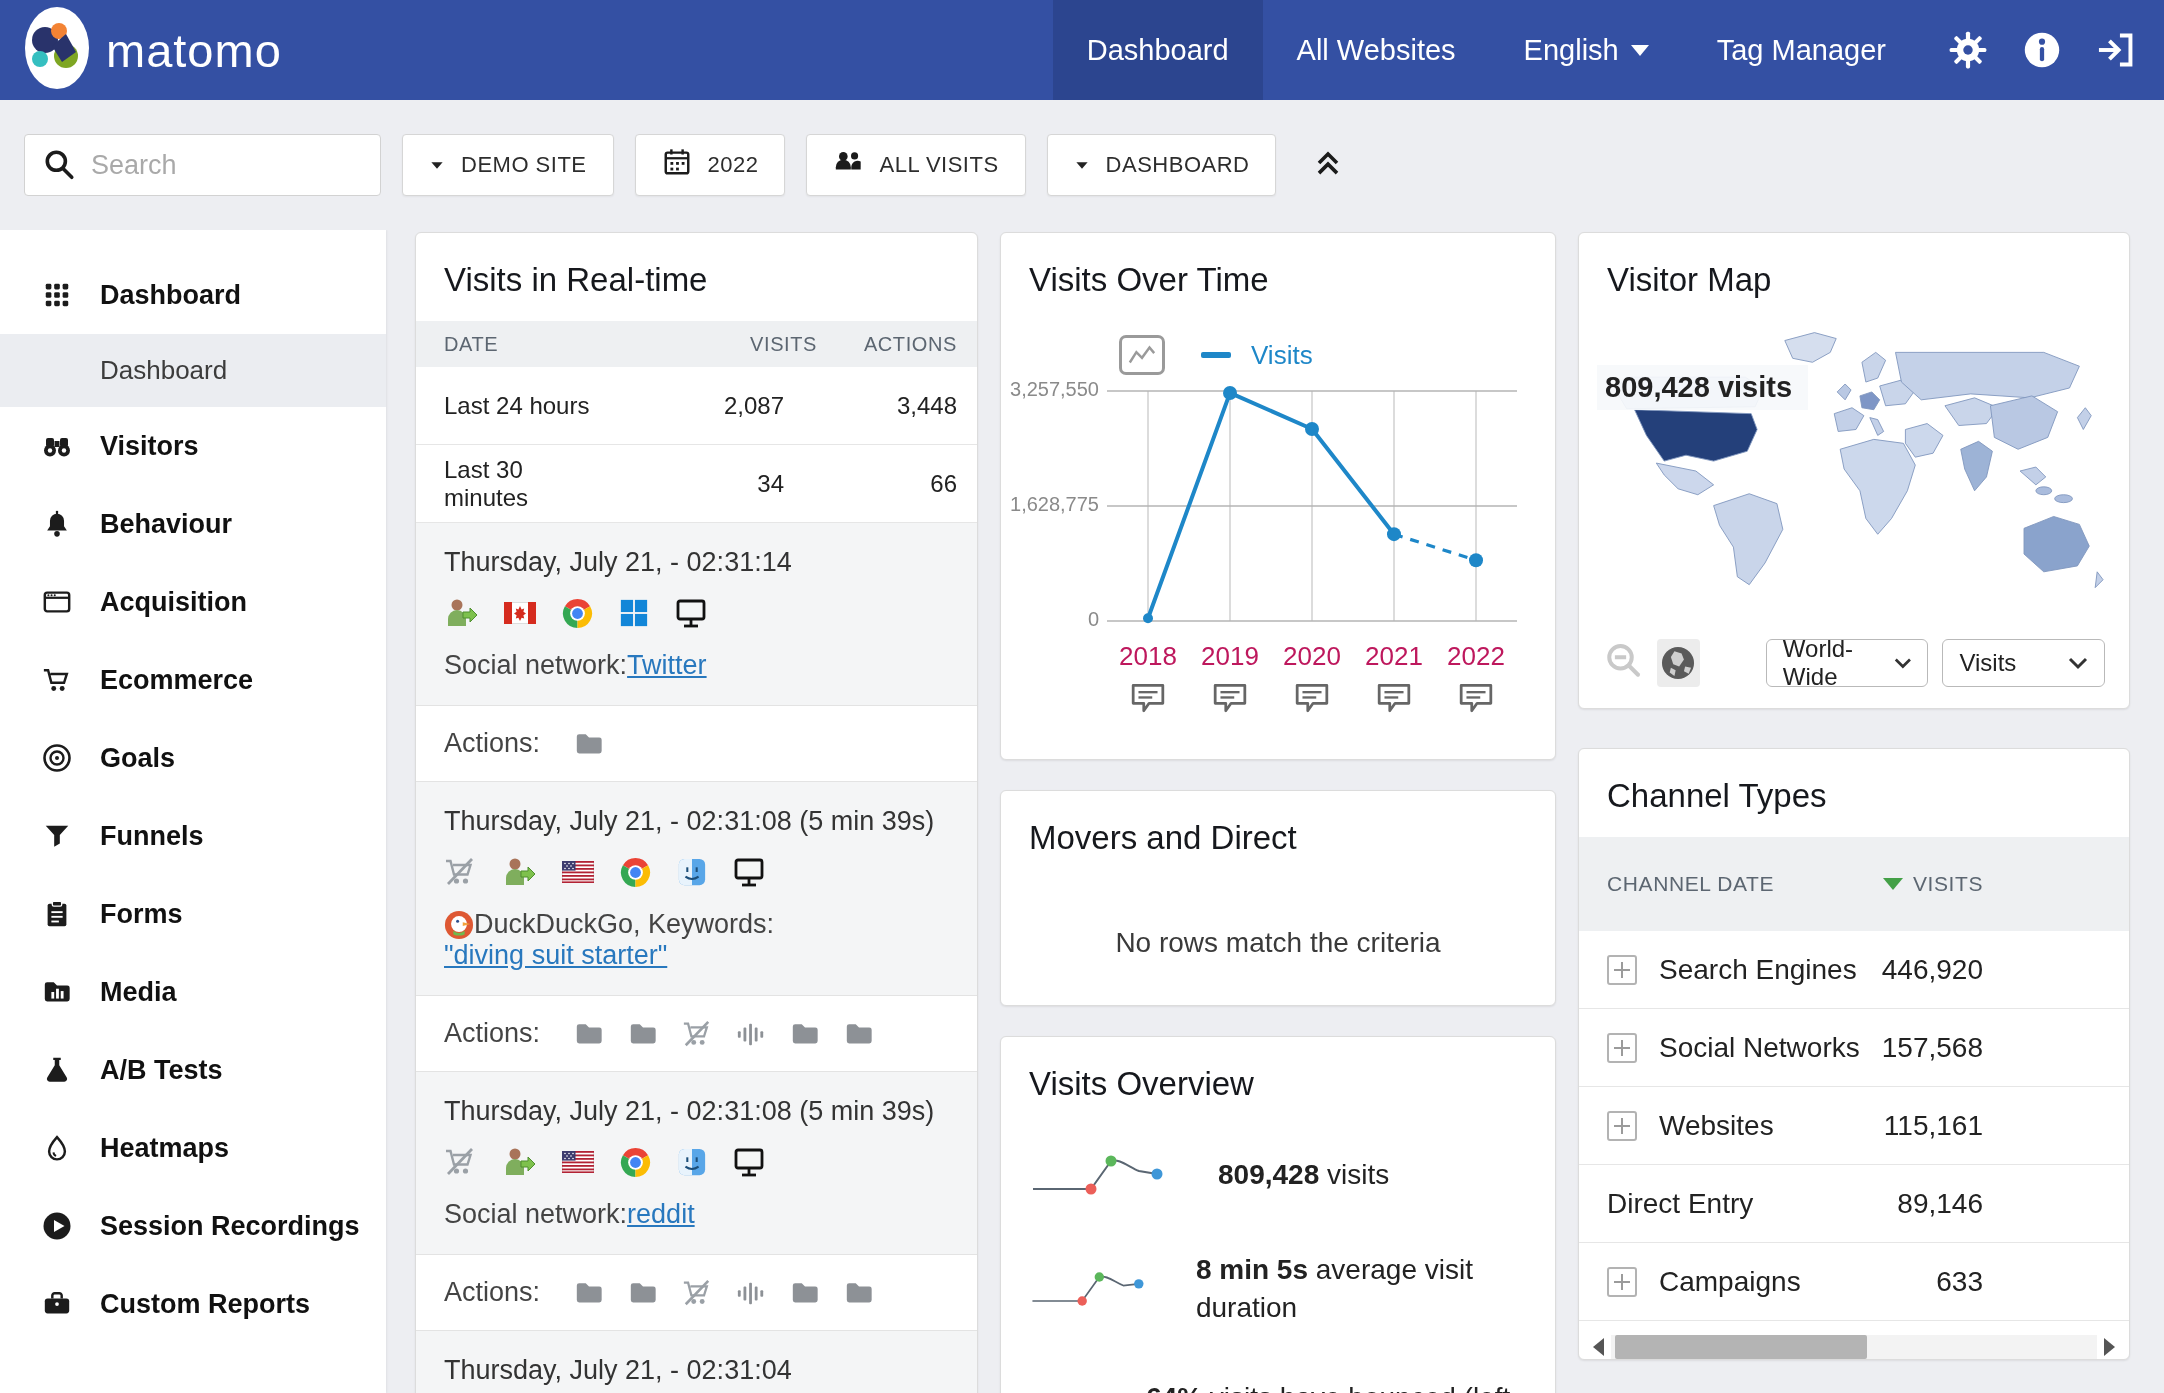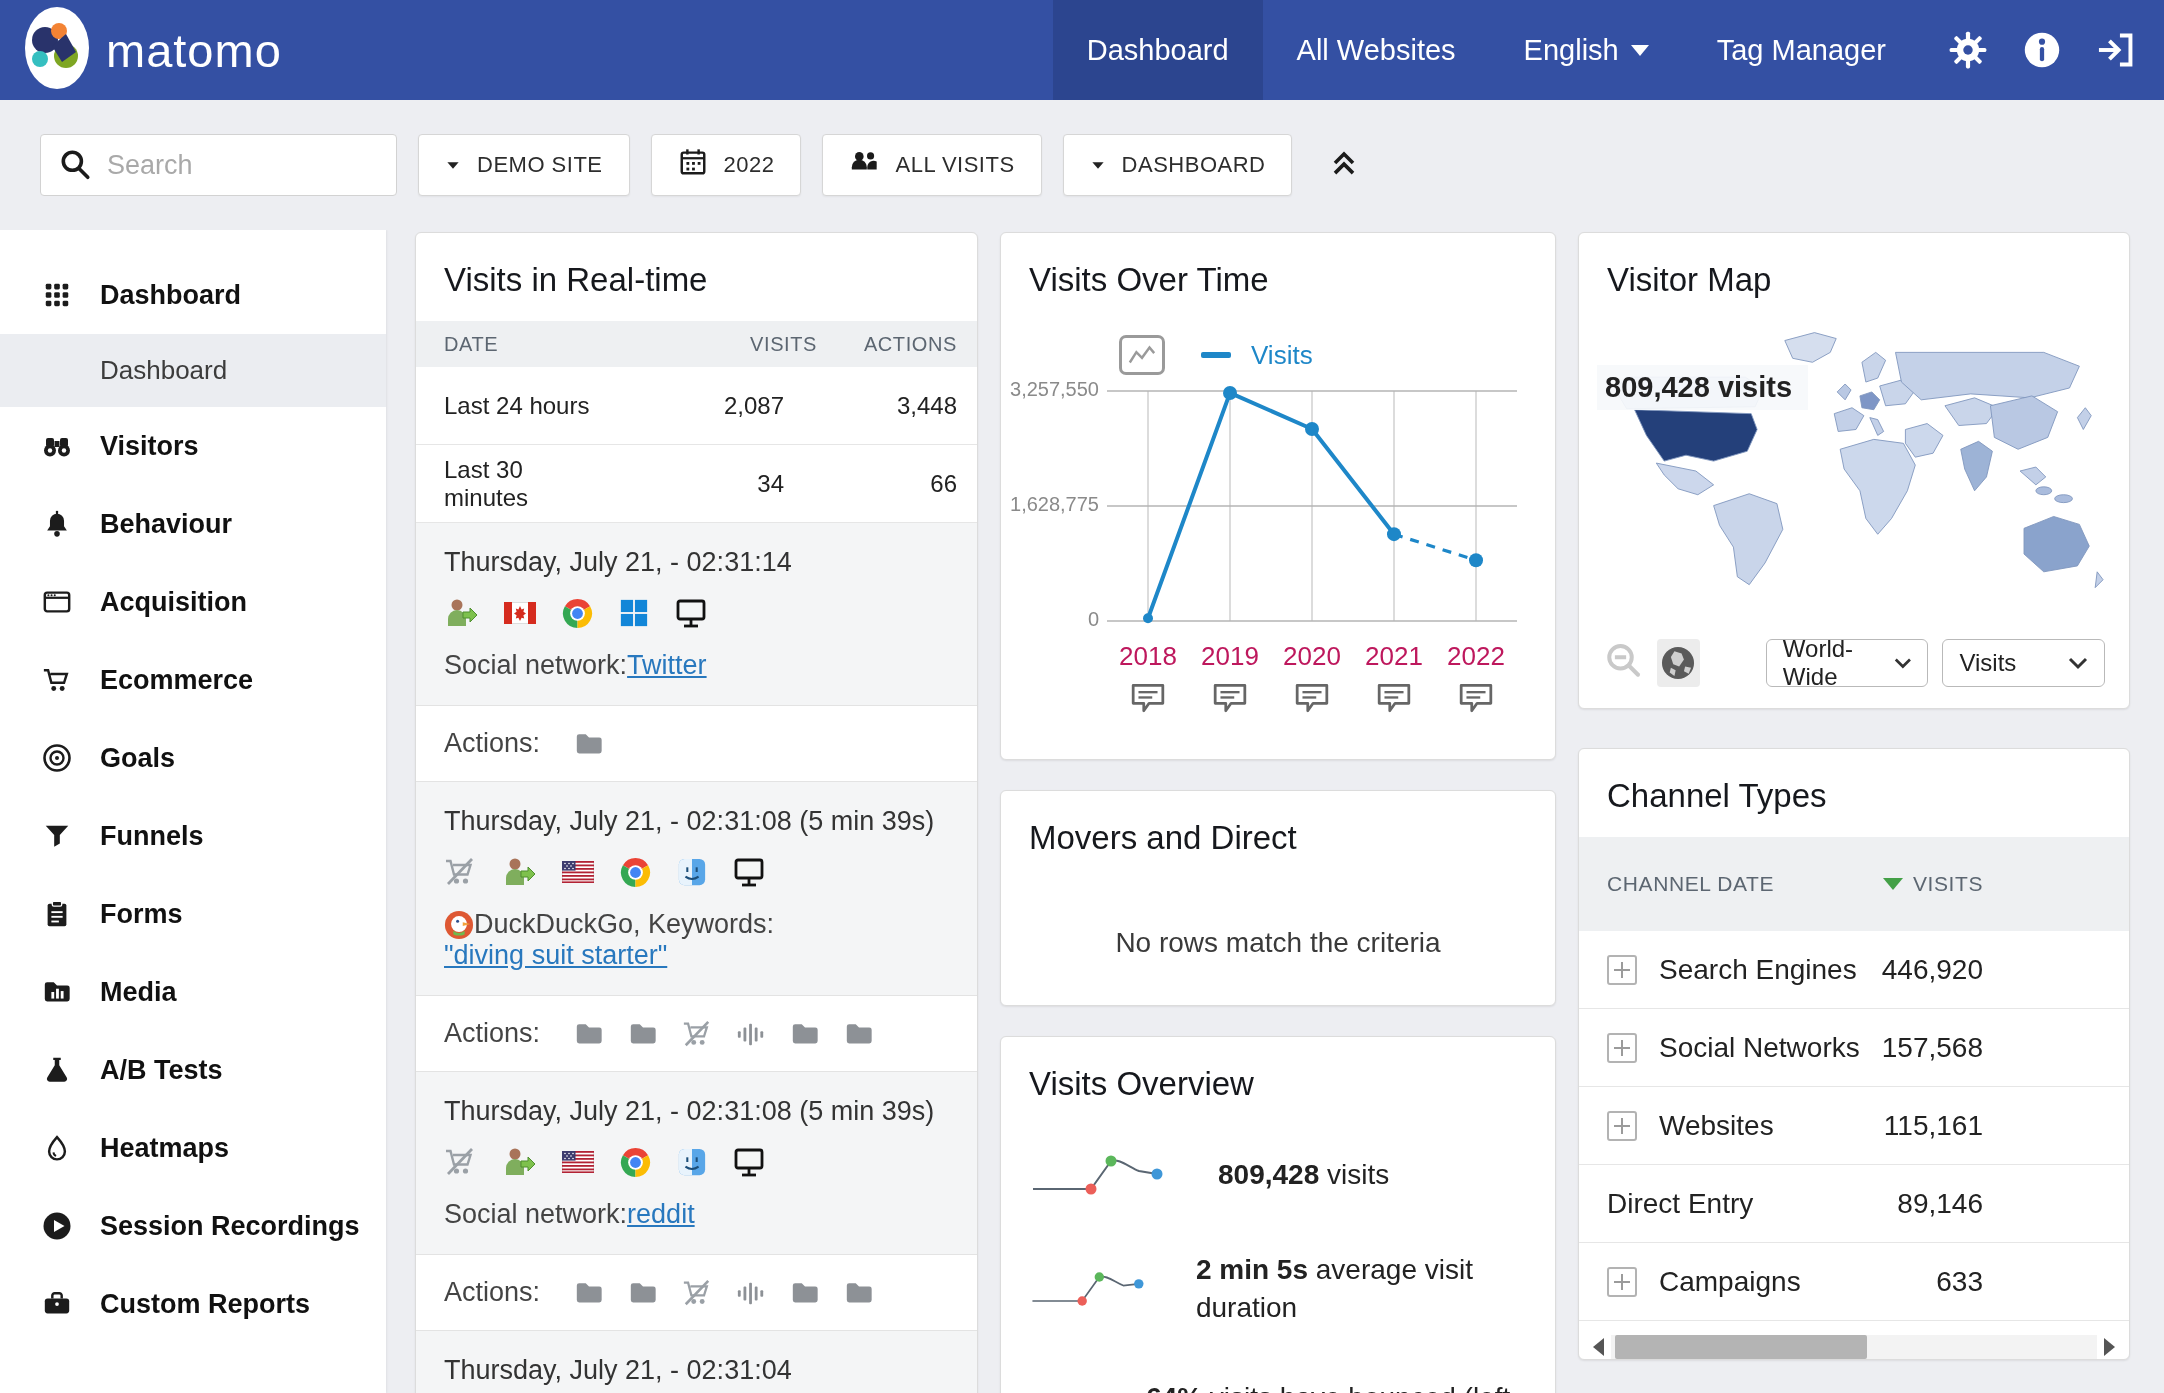--- a/index.html
+++ b/index.html
@@ -12,21 +12,21 @@
   .logo { display:flex; align-items:center; gap:16px; }
   .logo-text { color:#fff; font-size:47px; font-weight:normal; letter-spacing:1px; }
   .nav-right { margin-left:auto; display:flex; align-items:center; height:100%; }
   .nav-item { height:100%; display:flex; align-items:center; padding:0 34px; color:#fff; font-size:29px; cursor:pointer; }
   .nav-item.active { background:#2c458f; }
   .nav-caret { margin-left:12px; width:0; height:0; border-left:9px solid transparent; border-right:9px solid transparent; border-top:11px solid #fff; }
   .nav-icons { display:flex; align-items:center; gap:30px; margin-left:26px; }
   .nav-icons .icobtn { width:44px; height:44px; display:flex; align-items:center; justify-content:center; cursor:pointer; }
 
   
-  .toolbar { height:130px; display:flex; align-items:center; padding-left:40px; flex:0 0 auto; }
+  .toolbar { height:130px; display:flex; align-items:center; padding-left:24px; flex:0 0 auto; }
   .searchbox { position:relative; width:357px; height:62px; }
   .searchbox input { width:100%; height:100%; border:1px solid #d2d2d2; border-radius:4px; background:#fff; padding:0 16px 0 66px; font-size:27px; font-family:inherit; color:#333; }
   .searchbox input::placeholder { color:#a9a9a9; }
   .searchbox .sicon { position:absolute; left:18px; top:14px; }
   .tbtn { display:flex; align-items:center; gap:16px; height:62px; padding:0 26px; margin-left:21px; background:#fff; border:1px solid #d6d6d6; border-radius:4px; font-size:22px; color:#2d2d2d; letter-spacing:.5px; cursor:pointer; box-shadow:0 1px 2px rgba(0,0,0,.05); }
   .caret-down { width:0; height:0; border-left:8px solid transparent; border-right:8px solid transparent; border-top:9px solid #222; }
   .collapse-btn { margin-left:34px; cursor:pointer; }
 
   
   .content { flex:1; display:flex; overflow:hidden; }
@@ -737,21 +737,21 @@
             </svg>
             <div class="ovw-text"><b>809,428</b> <span>visits</span></div>
           </div>
           <div class="ovw-row">
             <svg width="155" height="48" viewBox="0 0 155 48">
               <path d="M4 38 H62 L82 10 C90 7 100 16 110 20 L128 18" fill="none" stroke="#5a6672" stroke-width="2"></path>
               <circle cx="62" cy="38" r="5.5" fill="#ec5f59"></circle>
                 <circle cx="82" cy="10" r="5.5" fill="#5bb75b"></circle>
                 <circle cx="128" cy="18" r="5.5" fill="#3f97d8"></circle>
             </svg>
-            <div class="ovw-text"><b>2 min 5s</b> <span>average visit duration</span></div>
+            <div class="ovw-text"><b>8 min 5s</b> <span>average visit duration</span></div>
           </div>
           <div class="ovw-row">
             <svg width="155" height="48" viewBox="0 0 155 48">
               <path d="M4 40 H60 L78 13 C84 11 88 11 92 11 H120" fill="none" stroke="#5a6672" stroke-width="2"></path>
               <circle cx="60" cy="40" r="5.5" fill="#ec5f59"></circle>
                 <circle cx="102" cy="11" r="5.5" fill="#5bb75b"></circle>
                 <circle cx="120" cy="11" r="5.5" fill="#3f97d8"></circle>
             </svg>
             <div class="ovw-text"><b>64%</b> <span>visits have bounced (left the website after one page)</span></div>
           </div>

